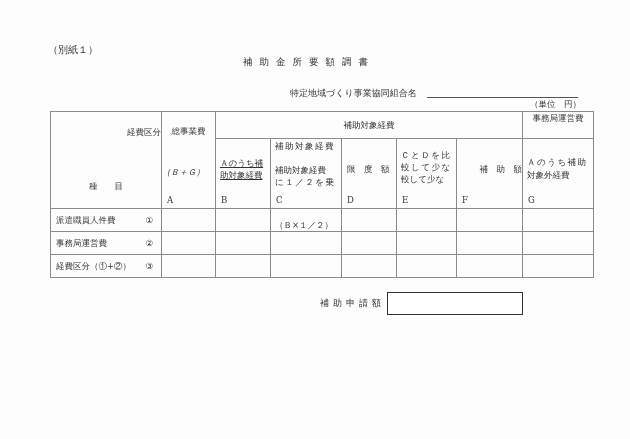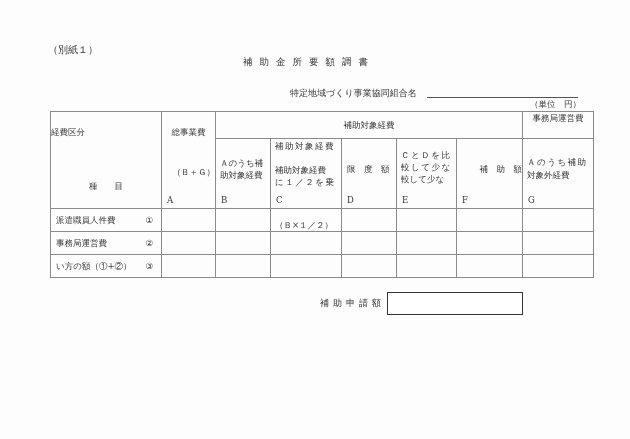--- a/index.html
+++ b/index.html
@@ -48,38 +48,38 @@
       <col style="width:71px">
     <col style="width:55px">
       <col style="width:60px">
       <col style="width:66px">
       <col style="width:71px">
   </colgroup>
   <tbody>
       <tr style="height:27px">
     <td rowspan="2" class="hdr-title" style="position:relative;">
       <div style="height:96px;position:relative;">
-        <div style="position:absolute;left:0;right:0;top:14px;text-align:left;">経費区分</div>
+        <div style="position:absolute;left:0;right:0;top:14px;text-align:right;">経費区分</div>
         <div style="position:absolute;left:0;right:0;top:68px;text-align:center;">種　　目</div>
       </div>
     </td>
     <td rowspan="2">
       <div style="height:96px;position:relative;">
-        <div style="position:absolute;left:0;right:0;top:14px;text-align:center;">総事業費</div>
-        <div style="position:absolute;left:0;right:0;top:54px;text-align:right;">（Ｂ＋Ｇ）</div>
+        <div style="position:absolute;left:0;right:0;top:14px;text-align:center;font-family:Liberation Mono, monospace;">総事業費</div>
+        <div style="position:absolute;left:0;right:0;top:54px;text-align:left;font-style:italic;">（Ｂ＋Ｇ）</div>
         <span class="colletter">A</span>
       </div>
     </td>
     <td colspan="5" class="hdr-title vm">補助対象経費</td>
     <td class="hdr-title" style="white-space:normal;padding:0 8px;line-height:1.6;">事務局運営費</td>
   </tr>
   <tr style="height:69px">
     <td style="border-top:none;">
       <div style="height:69px;position:relative;">
-        <div style="position:absolute;left:4px;right:5px;top:18px;white-space:normal;">Ａのうち補助対象経費</div>
+        <div style="position:absolute;left:4px;right:5px;top:18px;white-space:normal;text-decoration:underline;">Ａのうち補助対象経費</div>
         <span class="colletter">B</span>
       </div>
     </td>
     <td>
       <div style="height:69px;position:relative;">
         <div style="position:absolute;left:4px;top:1px;letter-spacing:1.5px;">補助対象経費</div>
         <div style="position:absolute;left:4px;top:13px;letter-spacing:1.5px;margin-top:24px;">に１／２を乗</div>
         <div style="position:absolute;left:4px;top:25px;">補助対象経費</div>
         <div style="position:absolute;left:4px;top:37px;margin-top:43px;">（Ｂ×１／２）</div>
         <span class="colletter">C</span>
@@ -133,21 +133,21 @@
     <td></td>
     <td></td>
     <td></td>
     <td></td>
     <td></td>
     <td></td>
     <td></td>
   </tr>
   <tr style="height:23px">
     <td class="row-label">
-      <span class="rl-text">い方の額（①+②）</span><span class="row-num">③</span>
+      <span class="rl-text">経費区分（①+②）</span><span class="row-num">③</span>
     </td>
     <td></td>
     <td></td>
     <td></td>
     <td></td>
     <td></td>
     <td></td>
     <td></td>
   </tr>
 </tbody>

